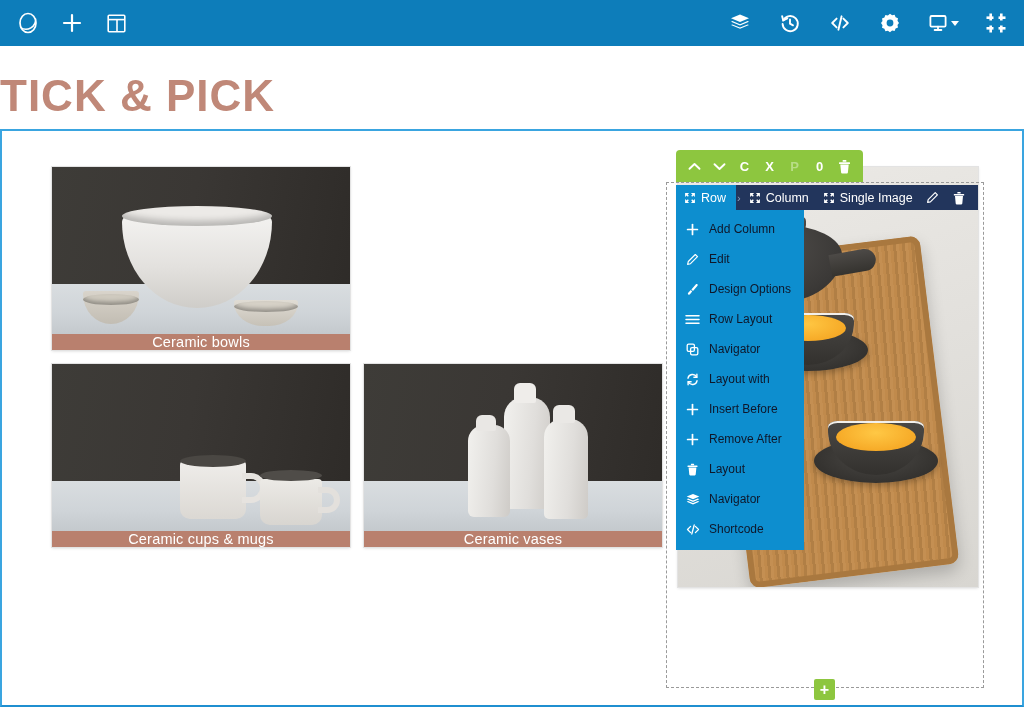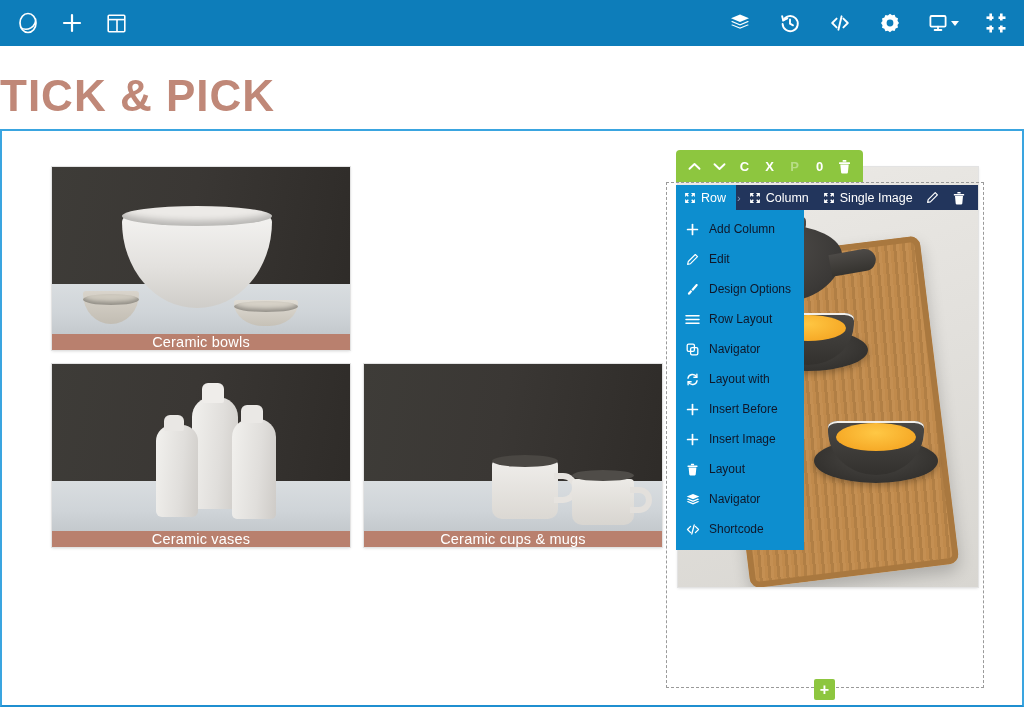--- a/index.html
+++ b/index.html
@@ -373,44 +373,44 @@
           <div class="caption">Ceramic bowls</div>
         </div>
 
       </div>
 
       <div class="grid-row">
         <div class="card">
           <div class="photo">
             <div class="scene bg-dark">
               <div class="table-surface"></div>
+              <div class="obj mug-a"></div>
+                <div class="obj mug-a-top"></div>
+                <div class="obj mug-a-h"></div>
+              <div class="obj mug-b"></div>
+                <div class="obj mug-b-top"></div>
+                <div class="obj mug-b-h"></div>
+            </div>
+          </div>
+          <div class="caption">Ceramic cups &amp; mugs</div>
+        </div>
+
+        <div class="card">
+          <div class="photo">
+            <div class="scene bg-dark">
+              <div class="table-surface"></div>
               <div class="obj vase vase-2"></div>
                 <div class="obj vase-2-n"></div>
               <div class="obj vase vase-1"></div>
                 <div class="obj vase-1-n"></div>
               <div class="obj vase vase-3"></div>
                 <div class="obj vase-3-n"></div>
             </div>
           </div>
           <div class="caption">Ceramic vases</div>
-        </div>
-
-        <div class="card">
-          <div class="photo">
-            <div class="scene bg-dark">
-              <div class="table-surface"></div>
-              <div class="obj mug-a"></div>
-                <div class="obj mug-a-top"></div>
-                <div class="obj mug-a-h"></div>
-              <div class="obj mug-b"></div>
-                <div class="obj mug-b-top"></div>
-                <div class="obj mug-b-h"></div>
-            </div>
-          </div>
-          <div class="caption">Ceramic cups &amp; mugs</div>
         </div>
       </div>
     </div>
 
     <div class="card tall" style="position:absolute; left:676px; top:36px;">
       <div class="photo">
         <div class="scene tea-bg">
           <div class="obj tray"></div>
           <div class="obj teapot"></div>
           <div class="obj teapot-lid"></div>
@@ -566,21 +566,21 @@
       <span>Insert Before</span>
     </div>
 
     <div class="dd-item">
       <span class="dd-icon">
         <svg width="13" height="13" viewBox="0 0 13 13" stroke="#fff" stroke-width="1.7" stroke-linecap="round">
             <line x1="6.5" y1="1.6" x2="6.5" y2="11.4"></line>
             <line x1="1.6" y1="6.5" x2="11.4" y2="6.5"></line>
           </svg>
       </span>
-      <span>Insert Image</span>
+      <span>Remove After</span>
     </div>
 
     <div class="dd-item">
       <span class="dd-icon">
         <svg width="11" height="13" viewBox="0 0 11 13" fill="#fff">
             <rect x="0.5" y="2.6" width="10" height="1.4" rx=".5"></rect>
             <rect x="3.9" y="0.8" width="3.2" height="1.5" rx=".5"></rect>
             <path d="M1.6 4.6h7.8l-.7 7a.9.9 0 0 1-.9.8H3.2a.9.9 0 0 1-.9-.8z"></path>
           </svg>
       </span>

